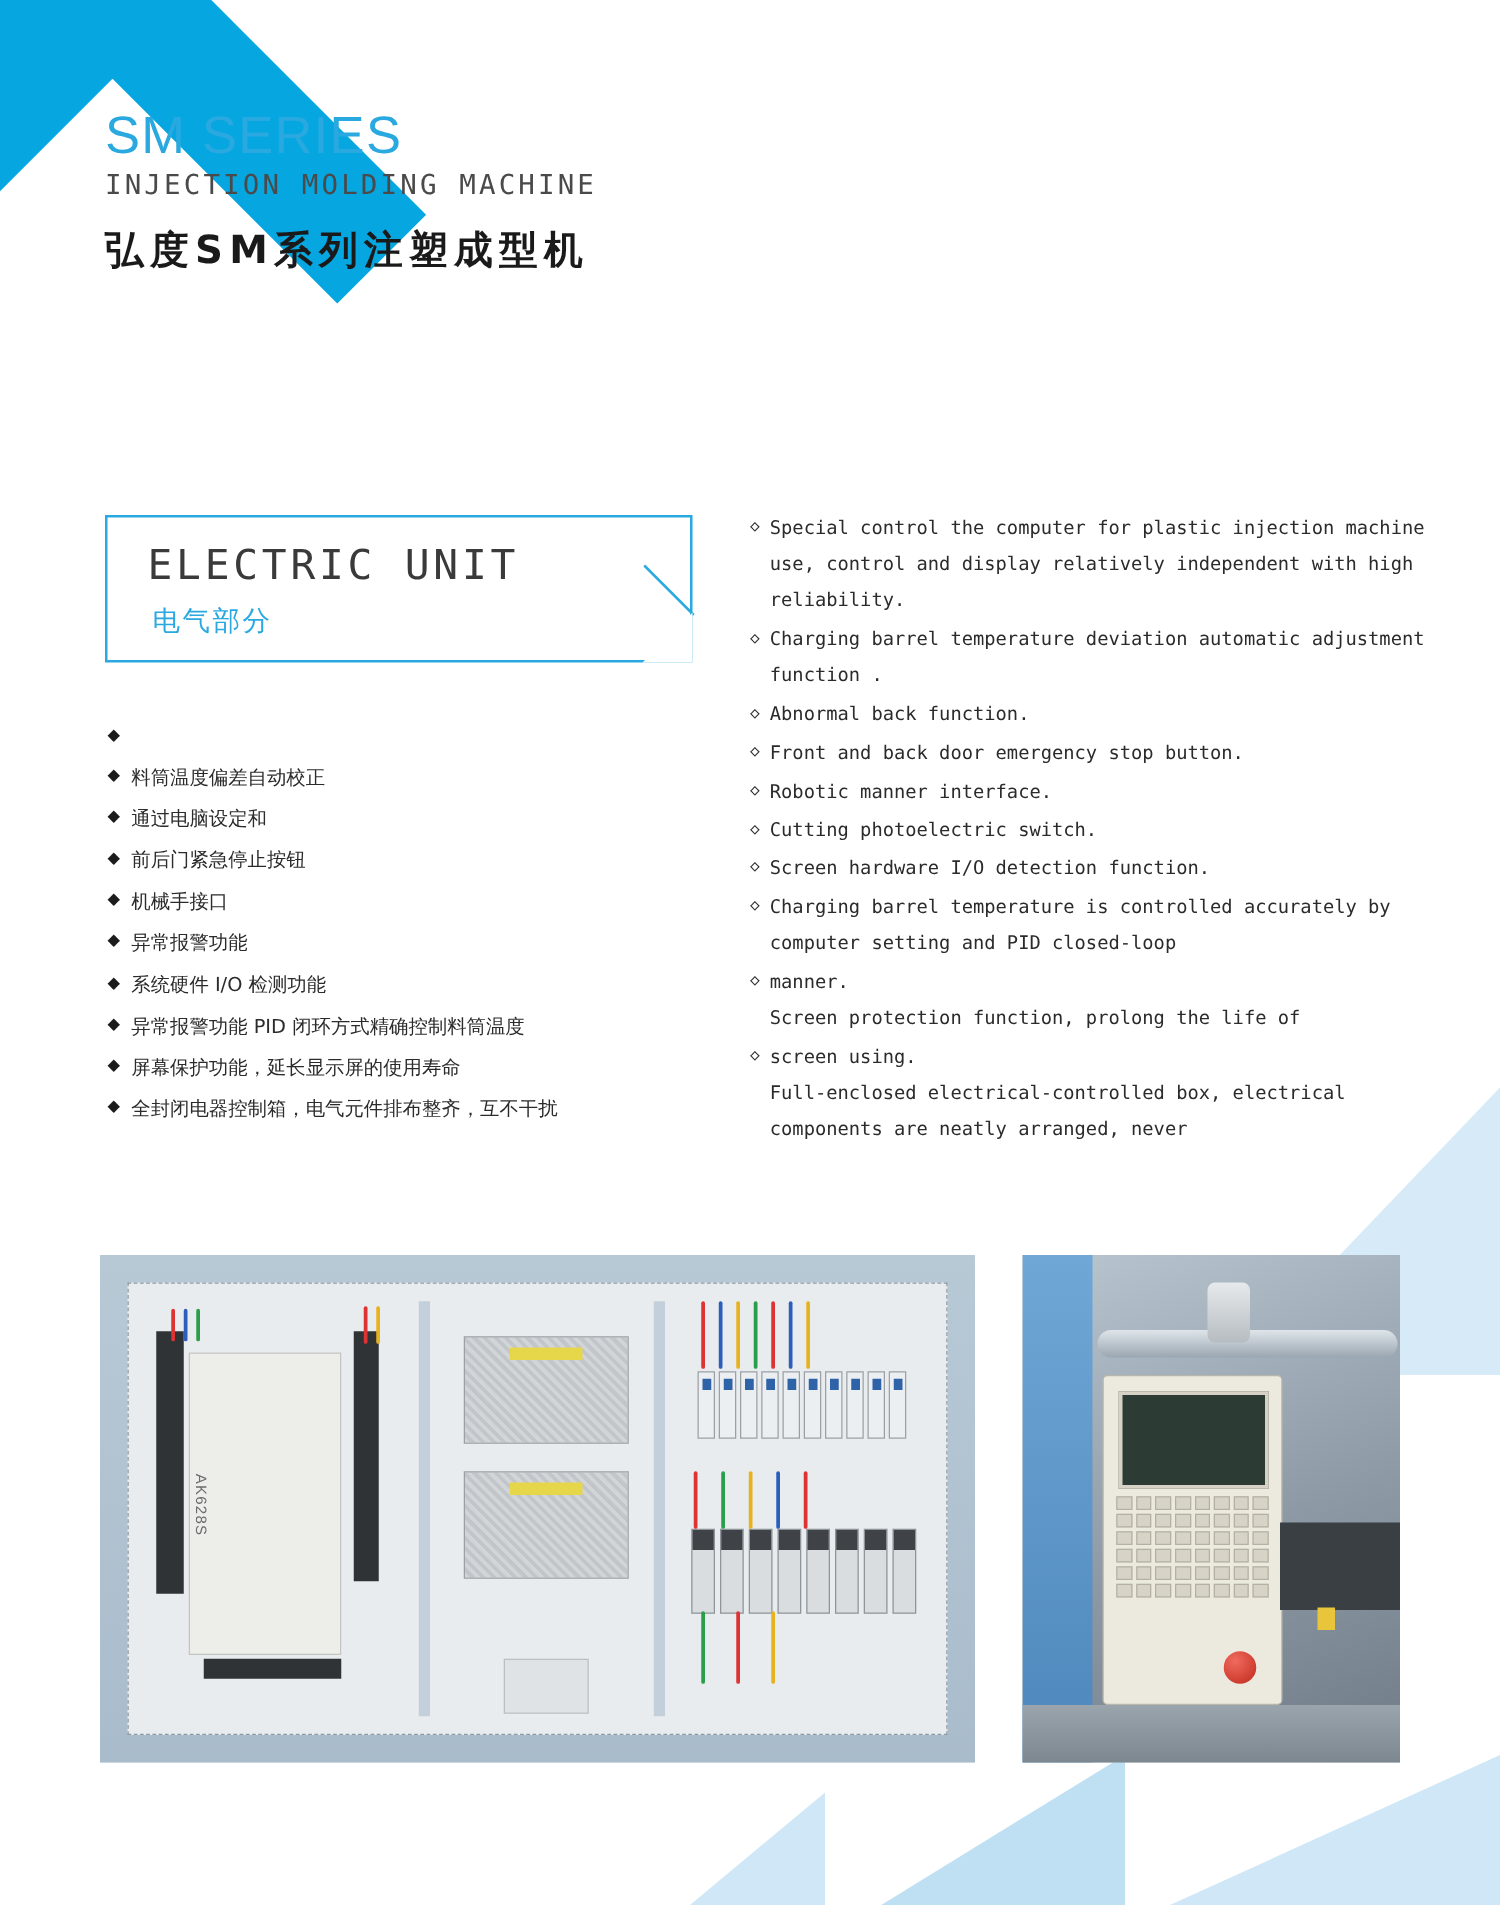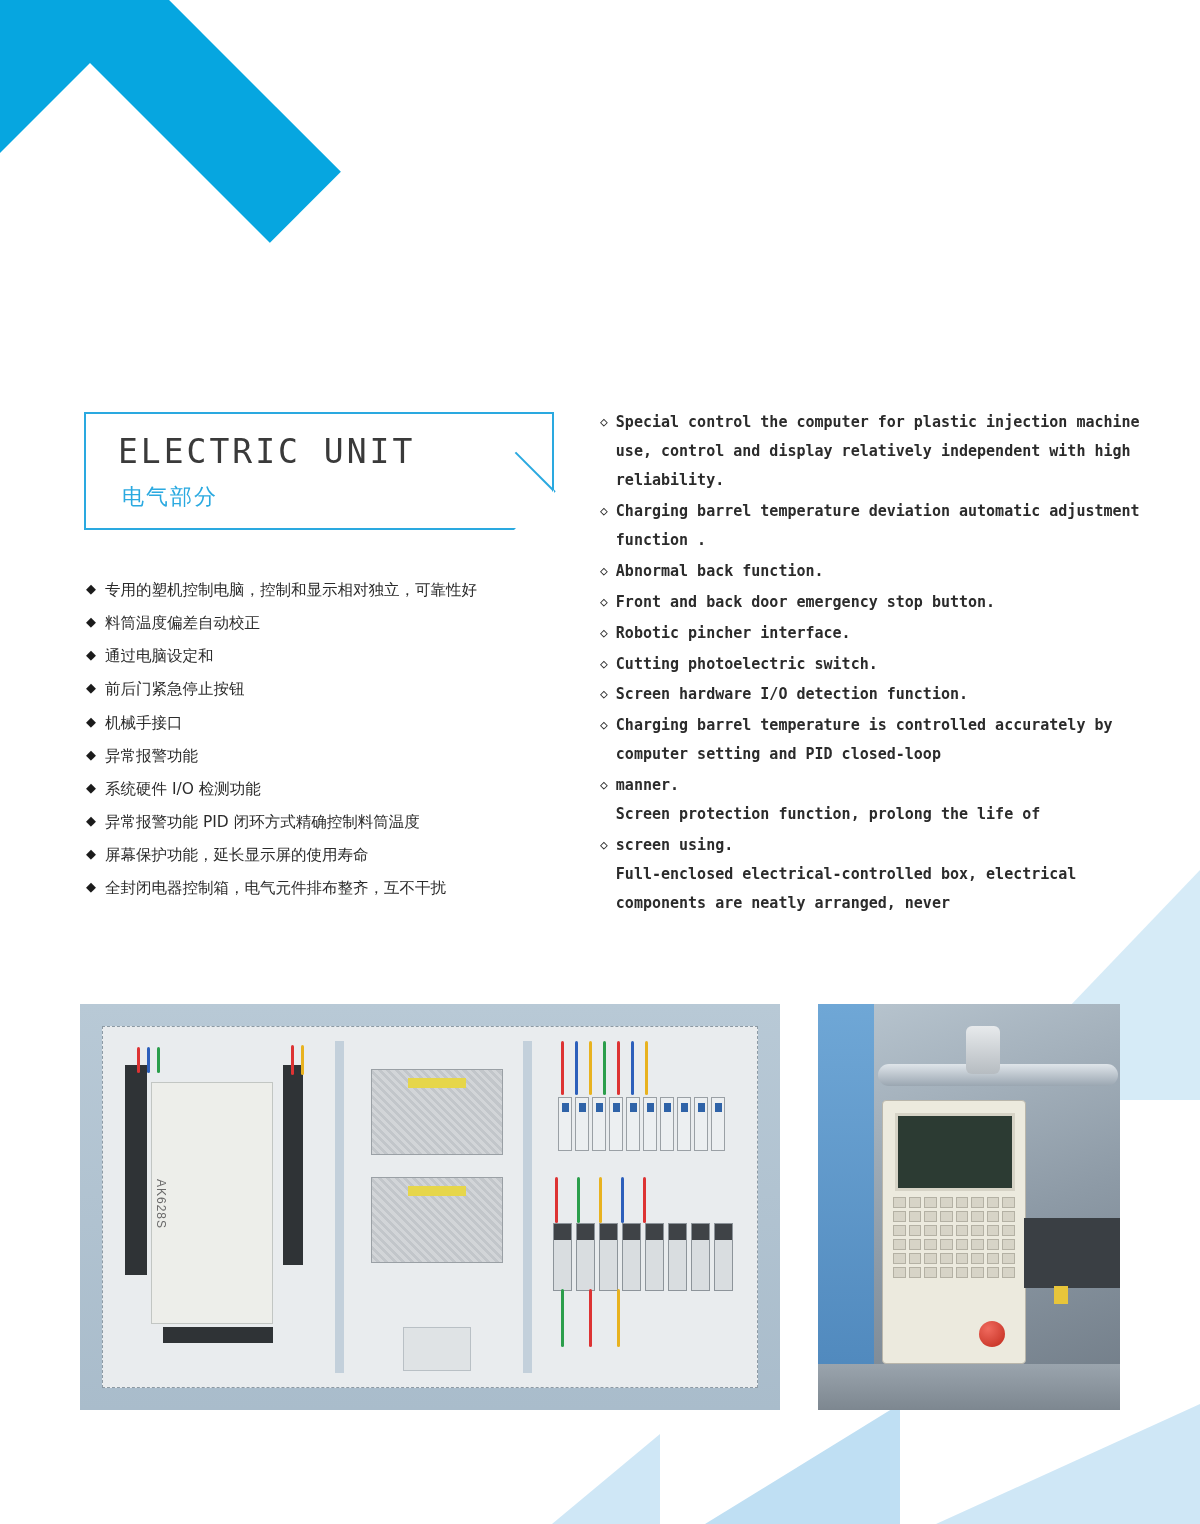--- a/index.html
+++ b/index.html
@@ -182,21 +182,20 @@
     letter-spacing: 0px;
   }
   .li-en .dia-o {
     color: #2b2b2b;
     font-size: 13px;
     margin-right: 8px;
     line-height: 2.2;
   }
   .li-en .txt {
     flex: 1;
-    font-weight: bold;
   }
 
   
   .deco-tri-right {
     position: absolute;
     right: 0;
     top: 870px;
     width: 0;
     height: 0;
     border-right: 220px solid #cfe7f6;
@@ -453,39 +452,43 @@
   }
 </style>
 </head>
 <body>
 
 <div class="header">
   <div class="hdr-dark"></div>
   <div class="hdr-cyan-band"></div>
   <div class="hdr-cyan-band2"></div>
   <div class="hdr-white-cut"></div>
+  <div class="hdr-text">
+    <div class="title-en">SM SERIES</div>
+    <div class="subtitle-en">INJECTION  MOLDING MACHINE</div>
+    <div class="title-cn">弘度SM系列注塑成型机</div>
+  </div>
 </div>
 
 <div class="deco-tri-right"></div>
 <div class="deco-bottom">
   <div class="b1"></div>
   <div class="b2"></div>
   <div class="b3"></div>
 </div>
 
 <div class="badge">
   <div class="badge-corner"></div>
   <div class="badge-en">ELECTRIC  UNIT</div>
   <div class="badge-cn">电气部分</div>
 </div>
 
 <div class="list-cn">
   <div class="li-cn">
       <span class="dia">◆</span>
-      <span>专用的塑机控制电脑，控制和显示相对独立，可靠性好</span>
     </div>
   <div class="li-cn">
       <span class="dia">◆</span>
       <span>料筒温度偏差自动校正</span>
     </div>
   <div class="li-cn">
       <span class="dia">◆</span>
       <span>通过电脑设定和</span>
     </div>
   <div class="li-cn">
@@ -530,21 +533,21 @@
   <div class="li-en">
       <span class="dia-o">◇</span>
       <span class="txt">Abnormal back function.</span>
     </div>
   <div class="li-en">
       <span class="dia-o">◇</span>
       <span class="txt">Front and back door emergency stop button.</span>
     </div>
   <div class="li-en">
       <span class="dia-o">◇</span>
-      <span class="txt">Robotic pincher interface.</span>
+      <span class="txt">Robotic manner interface.</span>
     </div>
   <div class="li-en">
       <span class="dia-o">◇</span>
       <span class="txt">Cutting photoelectric switch.</span>
     </div>
   <div class="li-en">
       <span class="dia-o">◇</span>
       <span class="txt">Screen hardware I/O detection function.</span>
     </div>
   <div class="li-en">

